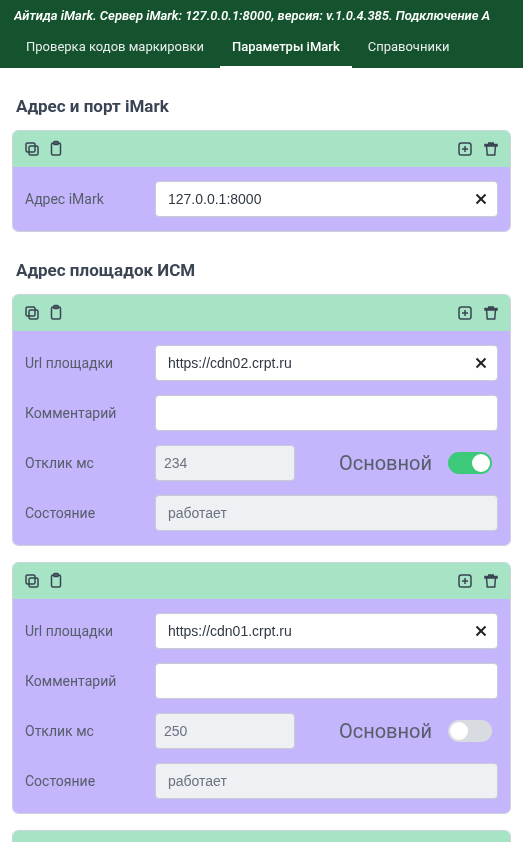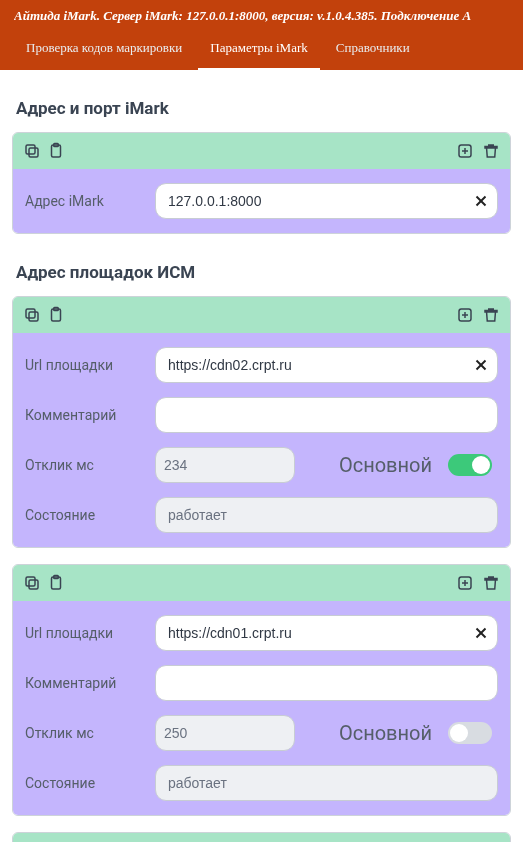--- a/index.html
+++ b/index.html
@@ -3,24 +3,23 @@
 <meta charset="utf-8">
 <style>
   * { box-sizing: border-box; margin: 0; padding: 0; }
   body {
     font-family: -apple-system, BlinkMacSystemFont, "Segoe UI", Roboto, Arial, sans-serif;
     background: #fff;
     width: 523px;
     overflow: hidden;
   }
   .topbar {
-    background: #c2410c;
+    background: #14532d;
     color: #fff;
     padding: 8px 14px 0 14px;
-    font-family: Liberation Serif, serif;
   }
   .topbar-title {
     font-style: italic;
     font-weight: 600;
     font-size: 13px;
     white-space: nowrap;
     overflow: hidden;
     padding-bottom: 6px;
   }
   .tabs {
@@ -80,21 +79,21 @@
     flex-shrink: 0;
   }
   .input-wrap {
     flex: 1;
     position: relative;
   }
   input[type=text].fld {
     width: 100%;
     height: 36px;
     border: 1px solid #c7ccd3;
-    border-radius: 11px;
+    border-radius: 4px;
     padding: 0 34px 0 12px;
     font-size: 14px;
     color: #303844;
     background: #fff;
   }
   input[type=text].fld.short { width: 140px; padding-left: 8px; }
   input[type=text].fld[readonly] {
     background: #eef0f3;
     color: #6a7280;
   }

